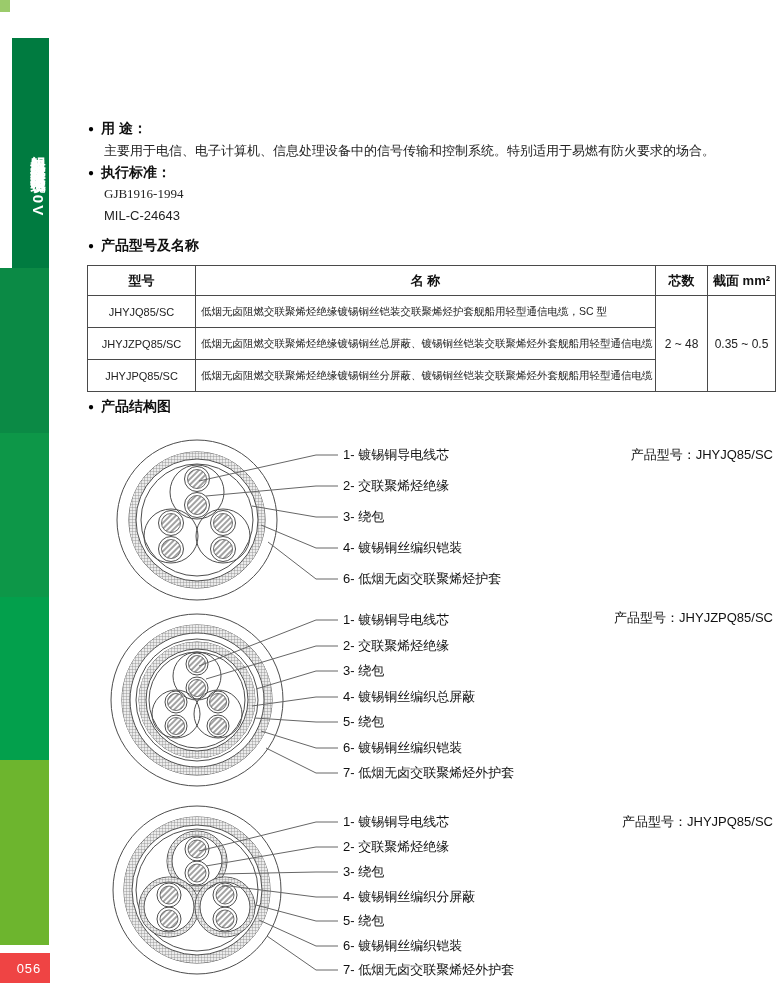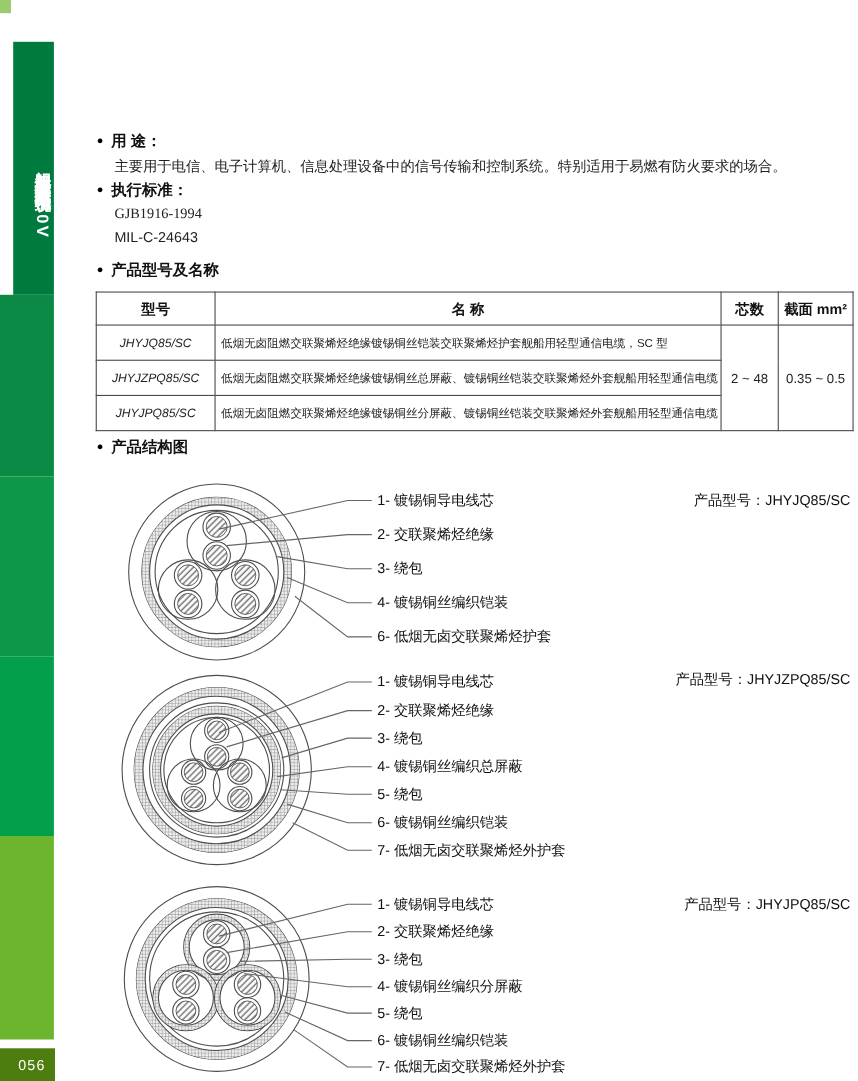--- a/index.html
+++ b/index.html
@@ -11,21 +11,21 @@
 
   
   .corner-accent { left:0; top:0; width:10px; height:12px; background:#9bcb6b; }
   .seg { left:0; width:49px; }
   .seg1 { left:12px; top:38px;  width:37px; height:230px; background:#007b40; }
   .seg2 { top:268px; height:165px; background:#0b8a45; }
   .seg3 { top:433px; height:164px; background:#0d9748; }
   .seg4 { top:597px; height:163px; background:#03a04c; }
   .seg5 { top:760px; height:185px; background:#6db52e; }
   .page-num-block {
-    left:0; top:953px; width:50px; height:30px; background:#4d7c0f;
+    left:0; top:953px; width:50px; height:30px; background:#ef4444;
     color:#ffffff; font-size:13px; display:flex; align-items:center; justify-content:center;
     padding-left:8px; box-sizing:border-box; letter-spacing:1px;
   }
   .side-title {
     left:15px; top:46px; width:32px; height:270px;
     writing-mode:vertical-rl; text-orientation:mixed;
     color:#ffffff; font-size:15px; font-weight:bold; letter-spacing:2px;
     display:flex; justify-content:center;
   }
 
@@ -37,21 +37,21 @@
   .std-item { font-size:13px; color:#222; }
 
   
   table.model-table {
     position:absolute; left:87px; top:265px; width:688px;
     border-collapse:collapse; table-layout:fixed;
   }
   .model-table th, .model-table td { border:1px solid #4a4a4a; overflow:hidden; }
   .model-table th { height:27px; font-size:13px; font-weight:bold; color:#111; text-align:center; background:#fff; }
   .model-table td { height:29px; background:#fff; }
-  td.cell-model { text-align:center; font-size:11px; color:#222;font-style:italic; }
+  td.cell-model { text-align:center; font-size:11px; color:#222; }
   td.cell-name  { font-size:10.5px; color:#222; padding:0 5px; white-space:nowrap; }
   td.cell-merge { text-align:center; font-size:12px; color:#222; }
 
   
   .diagram-svg { left:0; top:0; }
   .dlabel { position:absolute; left:343px; font-size:13px; color:#111; line-height:16px; white-space:nowrap; }
   .dmodel { position:absolute; right:7px; font-size:13px; color:#111; line-height:16px; white-space:nowrap; }
 </style>
 </head>
 <body>

